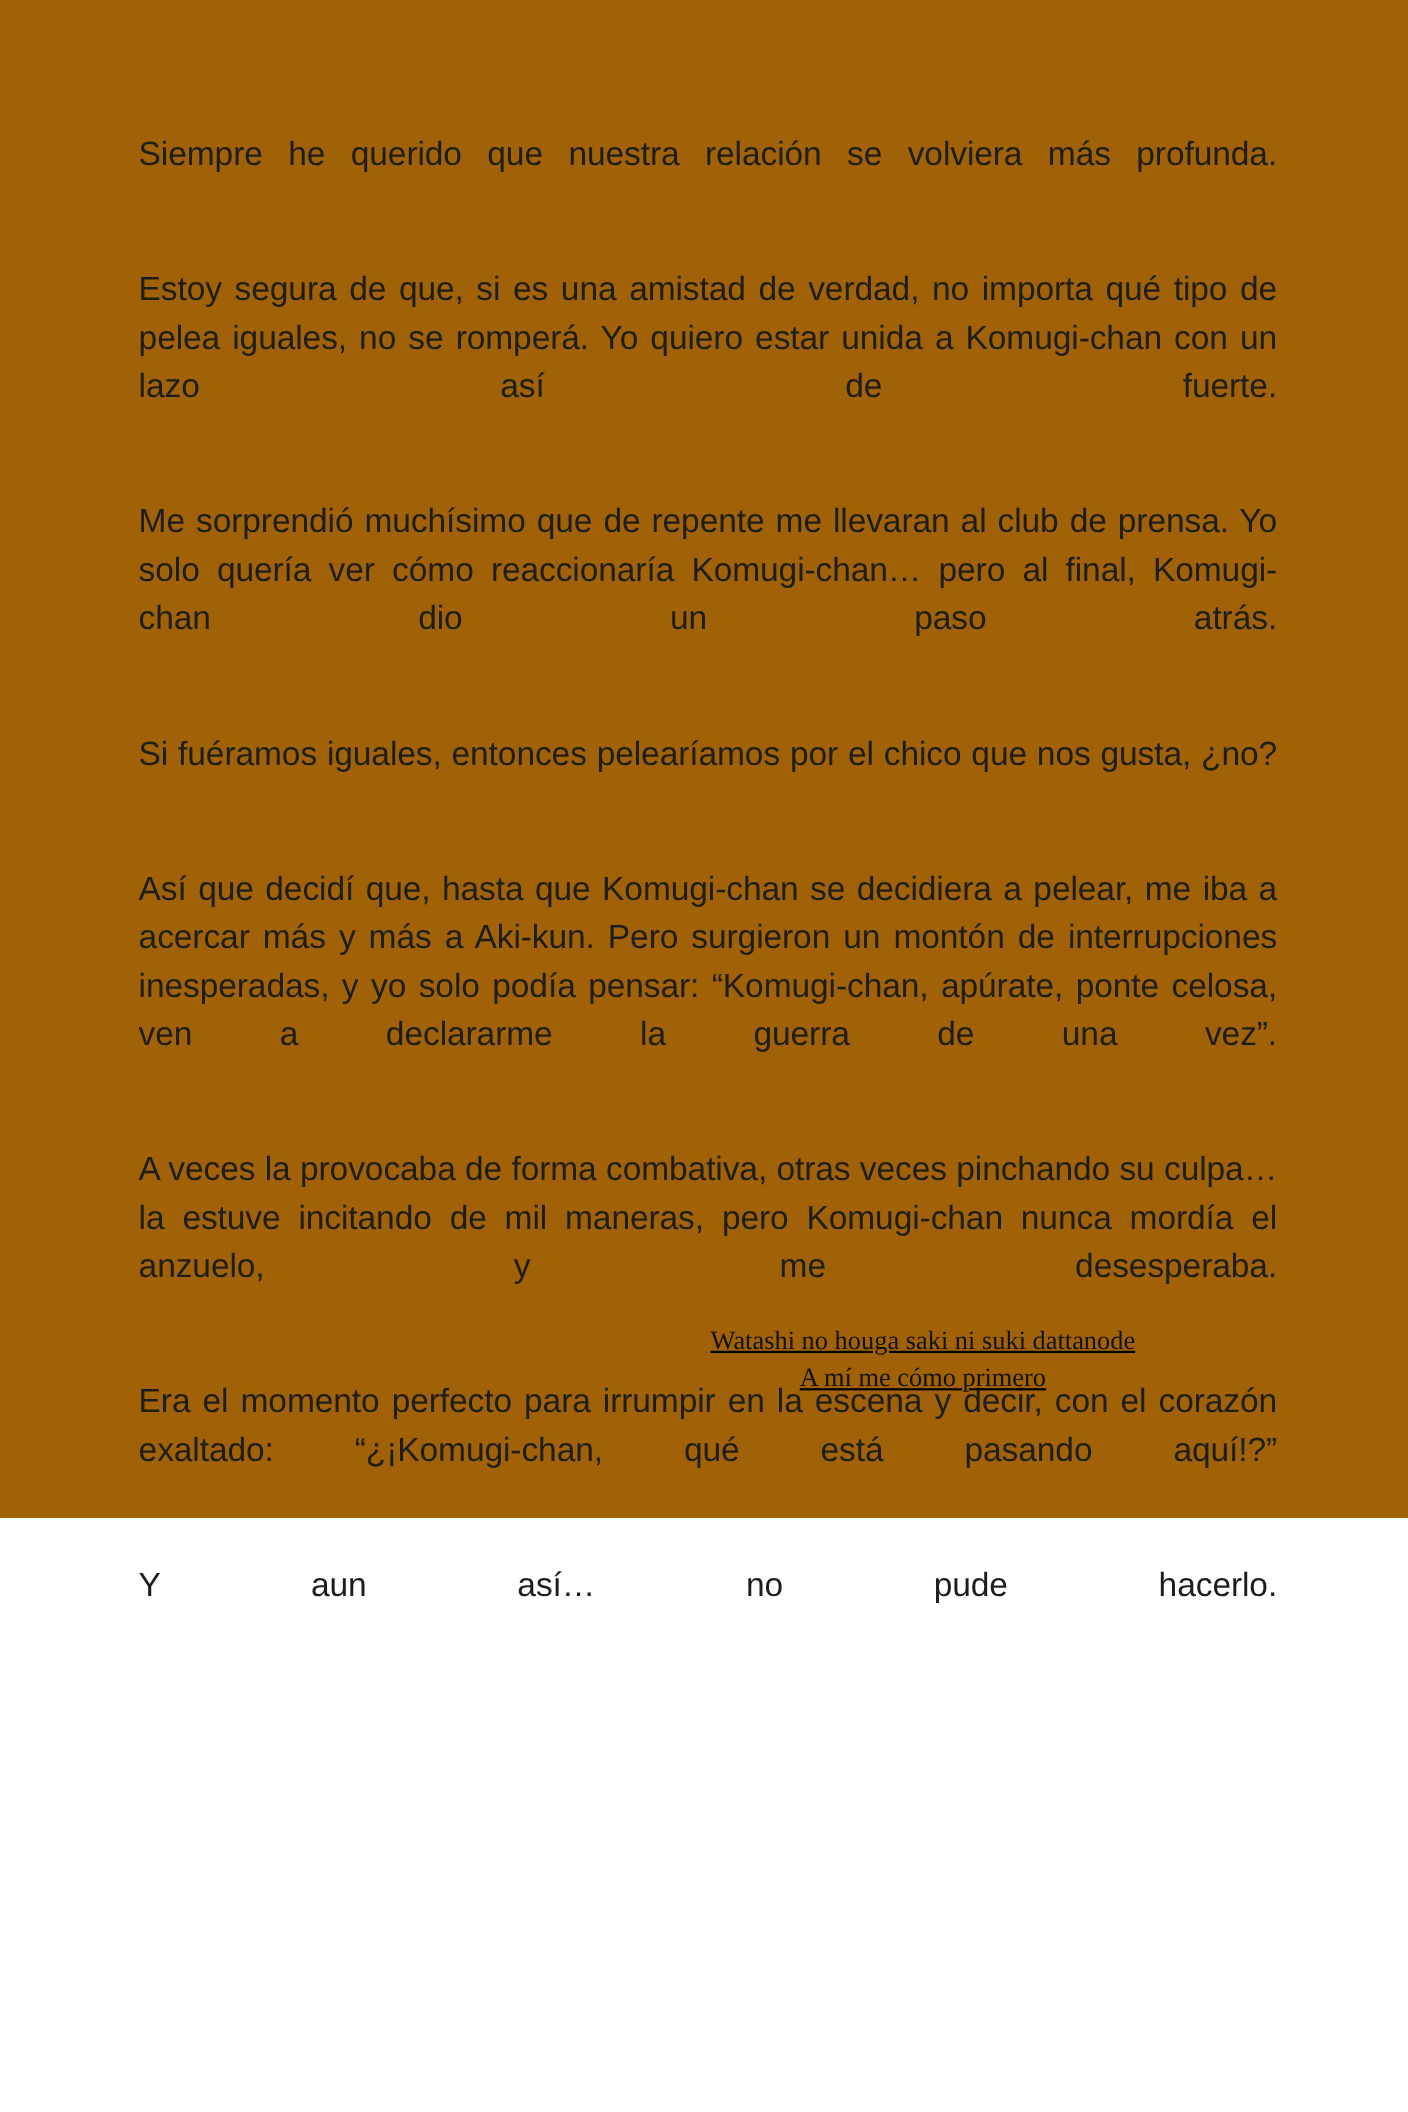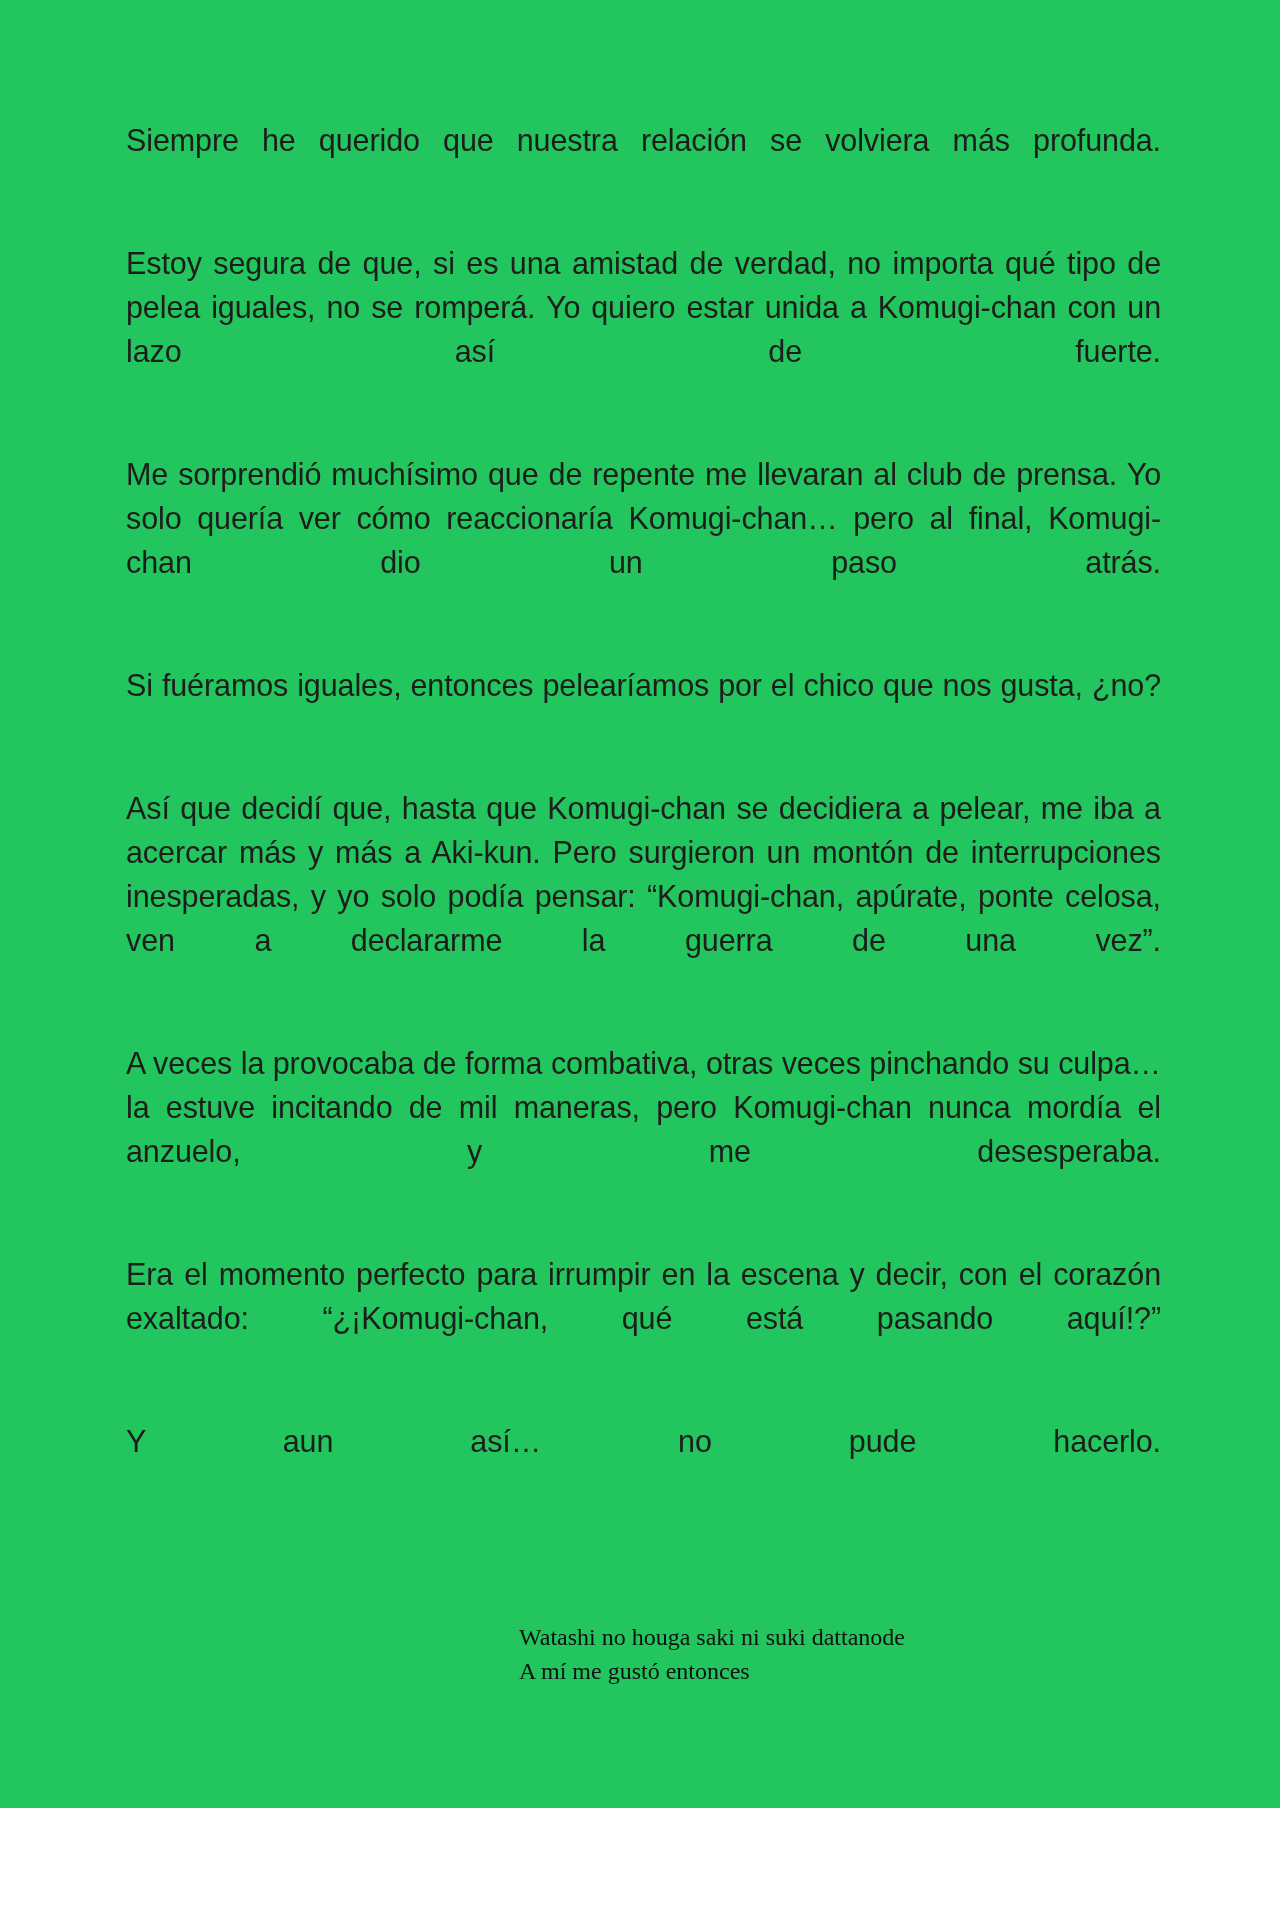--- a/index.html
+++ b/index.html
@@ -12,22 +12,22 @@
     height: 1920px;
     position: relative;
     font-family: "DejaVu Sans", sans-serif;
     -webkit-font-smoothing: antialiased;
   }
   .page {
     position: absolute;
     left: 0;
     top: 0;
     width: 1280px;
-    height: 1808px;
-    background: #22c55e;
+    height: 1380px;
+    background: #a16207;
     box-sizing: border-box;
   }
   .content {
     position: absolute;
     left: 126px;
     top: 118px;
     width: 1035px;
   }
   .para {
     margin: 0 0 35px 0;
@@ -47,23 +47,24 @@
   }
   
   .para::after {
     content: "";
     display: inline-block;
     width: 100%;
   }
   .footer {
     position: absolute;
     right: 121px;
-    bottom: 120px;
+    bottom: 110px;
     width: 640px;
-    text-align: left;
+    text-align: center;
+    text-decoration: underline;
   }
   .footer-line {
     font-family: "Liberation Serif", serif;
     font-size: 24px;
     line-height: 34px;
     color: #111111;
     white-space: nowrap;
   }
 </style>
 </head>
@@ -77,16 +78,16 @@
     <p class="para">Me sorprendió muchísimo que de repente me llevaran al club de prensa. Yo solo quería ver cómo reaccionaría Komugi-chan… pero al final, Komugi-chan dio un paso atrás.</p>
     <p class="para">Si fuéramos iguales, entonces pelearíamos por el chico que nos gusta, ¿no?</p>
     <p class="para">Así que decidí que, hasta que Komugi-chan se decidiera a pelear, me iba a acercar más y más a Aki-kun. Pero surgieron un montón de interrupciones inesperadas, y yo solo podía pensar: “Komugi-chan, apúrate, ponte celosa, ven a declararme la guerra de una vez”.</p>
     <p class="para">A veces la provocaba de forma combativa, otras veces pinchando su culpa… la estuve incitando de mil maneras, pero Komugi-chan nunca mordía el anzuelo, y me desesperaba.</p>
     <p class="para">Era el momento perfecto para irrumpir en la escena y decir, con el corazón exaltado: “¿¡Komugi-chan, qué está pasando aquí!?”</p>
     <p class="para">Y aun así… no pude hacerlo.</p>
   </div>
 
   <div class="footer">
     <div class="footer-line">Watashi no houga saki ni suki dattanode</div>
-    <div class="footer-line">A mí me gustó entonces</div>
+    <div class="footer-line">A mí me cómo primero</div>
   </div>
 
 </div>
 
 </body></html>

